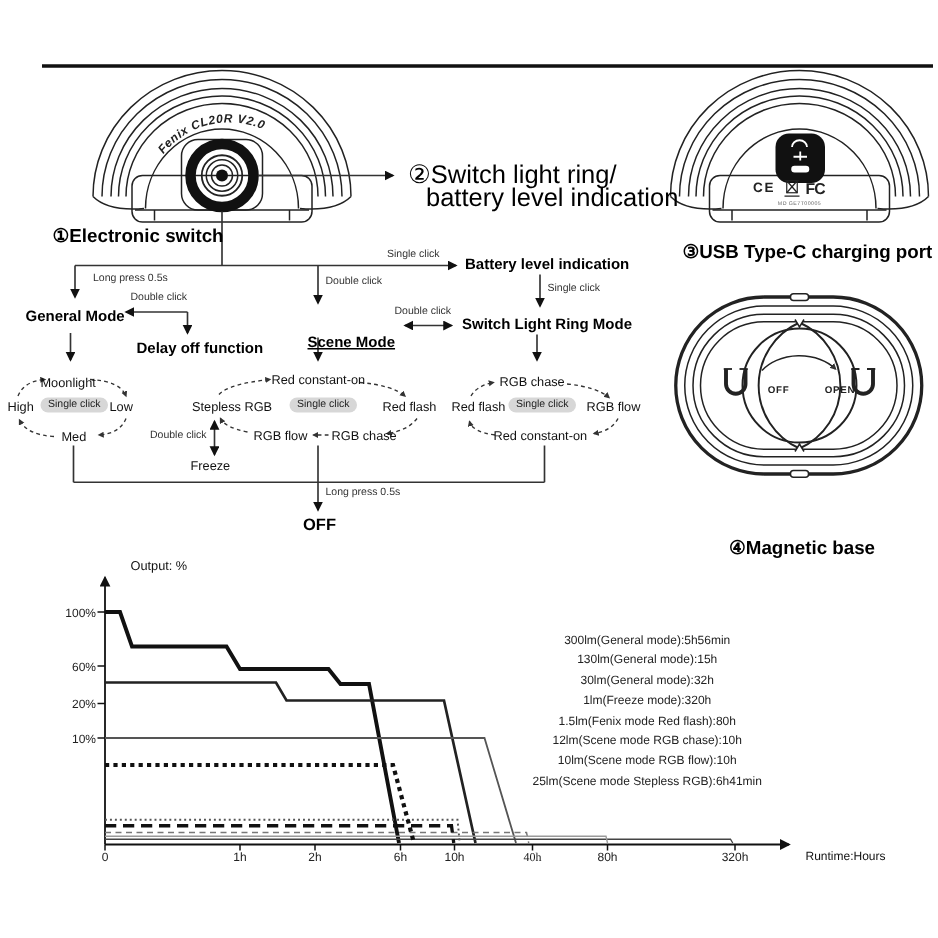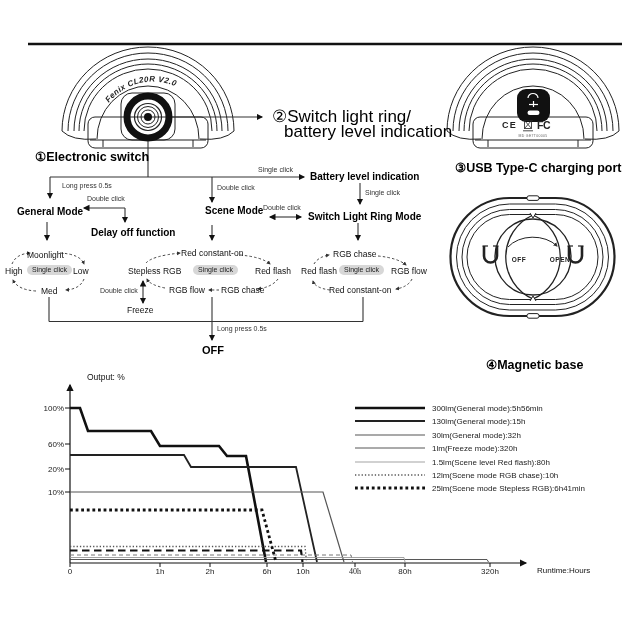--- a/index.html
+++ b/index.html
@@ -11,21 +11,21 @@
   .cap2{font-size:17px;font-weight:normal;color:#000;}
   .mode{font-size:10px;font-weight:bold;color:#000;}
   .small{font-size:7px;color:#333;}
   .cyc{font-size:8.5px;color:#111;}
   .pill{font-size:7px;background:#d7d7d7;border-radius:6px;padding:1px 5px;color:#222;}
   .offlbl{font-size:11px;font-weight:bold;color:#000;}
   .axis-lbl{font-size:8.5px;color:#111;}
   .xtick{position:absolute;width:26px;text-align:center;top:567px;font-size:8px;color:#222;z-index:2;}
   .ytick{position:absolute;width:28px;text-align:right;left:36px;font-size:8px;color:#222;z-index:2;}
   #legend{position:absolute;left:355px;top:404px;z-index:2;}
-  .lg-row{display:flex;align-items:flex-start;gap:5px;height:13.4px;font-size:8px;color:#222;white-space:nowrap;}
+  .lg-row{display:flex;align-items:center;gap:18px;height:13.4px;font-size:8px;color:#222;white-space:nowrap;flex-direction:column;}
 </style>
 </head>
 <body>
 
 <div class="canvas">
 
 <svg id="art" width="625" height="625" viewBox="0 0 625 625">
   <defs>
     <marker id="ah" markerWidth="7" markerHeight="7" refX="5" refY="3" orient="auto-start-reverse">
       <path d="M0,0 L6,3 L0,6 Z" fill="#111"></path>
@@ -203,21 +203,21 @@
 <div class="lbl small" style="left:258px;top:166px;">Single click</div>
 <div class="lbl small" style="left:217px;top:184px;">Double click</div>
 <div class="lbl small" style="left:263px;top:204px;">Double click</div>
 <div class="lbl small" style="left:365px;top:189px;">Single click</div>
 <div class="lbl small" style="left:100px;top:287px;">Double click</div>
 <div class="lbl small" style="left:217px;top:325px;">Long press 0.5s</div>
 
 <div class="lbl mode" style="left:17px;top:206px;">General Mode</div>
 <div class="lbl mode" style="left:91px;top:227px;">Delay off function</div>
 <div class="lbl mode" style="left:310px;top:171px;">Battery level indication</div>
-<div class="lbl mode" style="left:205px;top:205px;">Scene Mode</div>
+<div class="lbl mode" style="left:205px;top:223px;text-decoration:underline;">Scene Mode</div>
 <div class="lbl mode" style="left:308px;top:211px;">Switch Light Ring Mode</div>
 <div class="lbl offlbl" style="left:202px;top:344px;">OFF</div>
 <div class="lbl cyc" style="left:127px;top:306px;">Freeze</div>
 
 <div class="lbl cyc" style="left:27px;top:251px;">Moonlight</div>
 <div class="lbl cyc" style="left:5px;top:267px;">High</div>
 <div class="lbl pill" style="left:27px;top:265px;">Single click</div>
 <div class="lbl cyc" style="left:73px;top:267px;">Low</div>
 <div class="lbl cyc" style="left:41px;top:287px;">Med</div>
 
@@ -275,29 +275,35 @@
       <div class="lg-row">
         <svg width="72" height="8">
           <line x1="0" y1="4" x2="70" y2="4" stroke="#444444" stroke-width="0.9"></line>
         </svg>
         <span>1lm(Freeze mode):320h</span>
       </div>
       <div class="lg-row">
         <svg width="72" height="8">
           <line x1="0" y1="4" x2="70" y2="4" stroke="#999999" stroke-width="0.9"></line>
         </svg>
-        <span>1.5lm(Scene level Red flash):80h</span>
+        <span>1.5lm(Fenix mode Red flash):80h</span>
       </div>
       <div class="lg-row">
         <svg width="72" height="8">
           <line x1="0" y1="4" x2="70" y2="4" stroke="#555555" stroke-width="1.3" stroke-dasharray="1.3 2"></line>
         </svg>
         <span>12lm(Scene mode RGB chase):10h</span>
       </div>
       <div class="lg-row">
         <svg width="72" height="8">
+          <line x1="0" y1="4" x2="70" y2="4" stroke="#111111" stroke-width="2.2" stroke-dasharray="7.5 4.5"></line>
+        </svg>
+        <span>10lm(Scene mode RGB flow):10h</span>
+      </div>
+      <div class="lg-row">
+        <svg width="72" height="8">
           <line x1="0" y1="4" x2="70" y2="4" stroke="#111111" stroke-width="2.8" stroke-dasharray="2.8 2.8"></line>
         </svg>
         <span>25lm(Scene mode Stepless RGB):6h41min</span>
       </div>
     </div>
 
 </div>
 
 </body></html>

